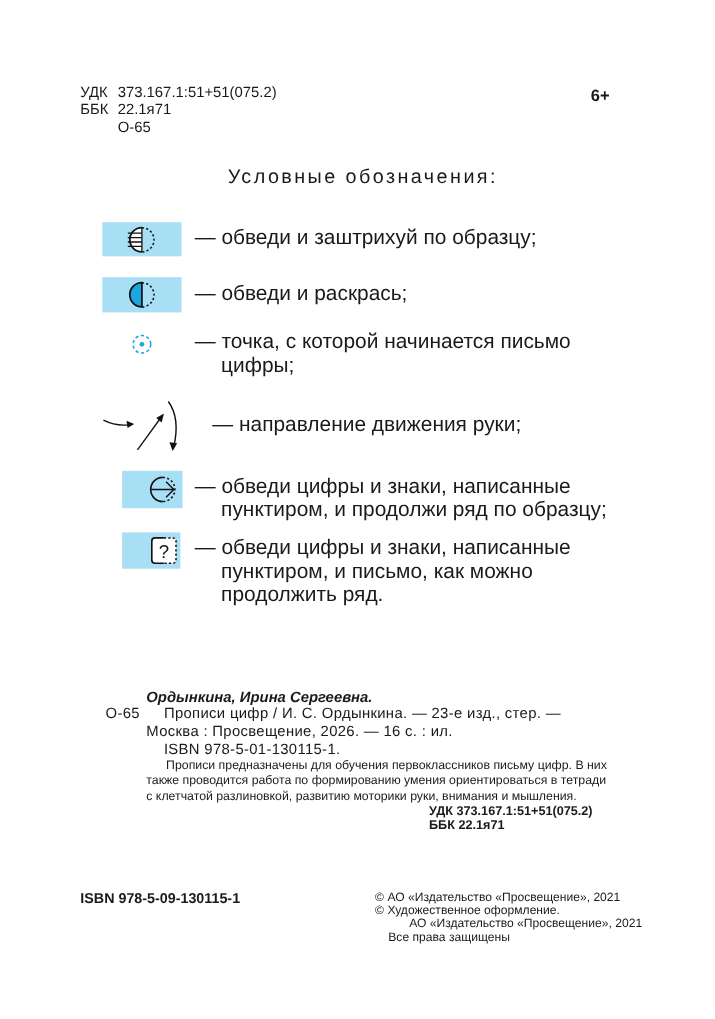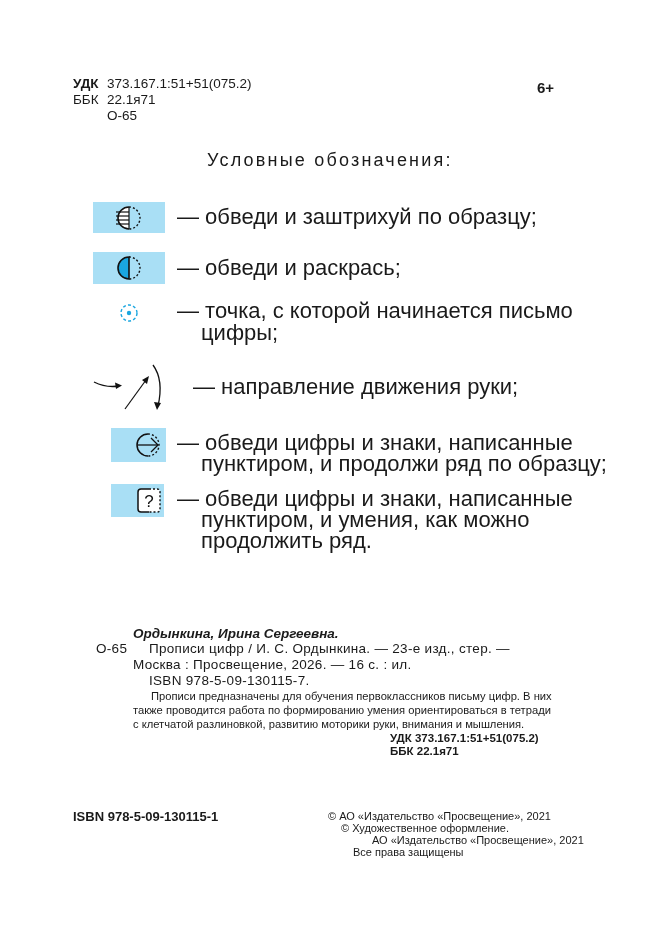--- a/index.html
+++ b/index.html
@@ -2,34 +2,34 @@
 <html><head>
 <meta charset="utf-8">
 <style>
   html, body { margin:0; padding:0; background:#ffffff; }
   body { width:650px; height:926px; position:relative; overflow:hidden;
          font-family:"Liberation Sans", sans-serif; color:#1a1a1a; }
   .abs { position:absolute; white-space:nowrap; }
   .hdr { font-size:13.5px; line-height:16px; }
   .age { font-size:15px; font-weight:bold; }
   .legend-title { font-size:18px; letter-spacing:2.2px;text-align:center; }
-  .leg-text { font-size:22px; line-height:21px; }
+  .leg-text { font-size:19px; line-height:21px; }
   .box { position:absolute; background:#a9dff5; }
   .icon svg { display:block; }
   .bib-bold { font-size:13.5px; font-weight:bold;font-style:italic; }
   .bib { font-size:13.5px; line-height:16.5px; letter-spacing:0.3px; }
   .small { font-size:11.2px; line-height:14.5px; }
   .small-bold { font-size:11.5px; line-height:14px; font-weight:bold; }
   .isbn-bold { font-size:13px; font-weight:bold; }
   .copy { font-size:11px; line-height:12.3px; }
 </style>
 </head>
 <body>
 
-<div class="abs hdr" style="left:73px;top:76px;font-weight:bold;">УДК</div>
+<div class="abs hdr" style="left:73px;top:76px;">УДК</div>
 <div class="abs hdr" style="left:107px;top:76px;">373.167.1:51+51(075.2)</div>
 <div class="abs hdr" style="left:73px;top:92px;">ББК</div>
 <div class="abs hdr" style="left:107px;top:92px;">22.1я71</div>
 <div class="abs hdr" style="left:107px;top:108px;">О-65</div>
 <div class="abs age" style="left:537px;top:79px;">6+</div>
 
 <div class="abs legend-title" style="left:207px;top:150px;">Условные обозначения:</div>
 
 <div class="box" style="left:93px;top:202px;width:72px;height:31px;">
   <span class="icon abs" style="left:23px;top:3px;">
@@ -101,32 +101,32 @@
 <div class="box" style="left:111px;top:484px;width:53px;height:33px;">
   <span class="icon abs" style="left:25px;top:3px;">
     <svg width="26" height="27" viewBox="0 0 26 27">
       <path d="M13 2 H5 Q2 2 2 5 V22 Q2 25 5 25 H13" fill="#fff" stroke="#111" stroke-width="1.5"></path>
       <path d="M13 2 H21 Q24 2 24 5 V22 Q24 25 21 25 H13" fill="#fff" stroke="#111" stroke-width="1.4" stroke-dasharray="2 2"></path>
       <text x="13" y="20" text-anchor="middle" font-family="Liberation Sans, sans-serif" font-size="17" fill="#111">?</text>
     </svg>
   </span>
 </div>
 <div class="abs leg-text" style="left:177px;top:488px;">— обведи цифры и знаки, написанные</div>
-<div class="abs leg-text" style="left:201px;top:509px;">пунктиром, и умения, как можно</div>
+<div class="abs leg-text" style="left:201px;top:509px;">пунктиром, и письмо, как можно</div>
 <div class="abs leg-text" style="left:201px;top:530px;">продолжить ряд.</div>
 
 <div class="abs bib-bold" style="left:133px;top:626px;">Ордынкина, Ирина Сергеевна.</div>
 <div class="abs bib" style="left:96px;top:641px;">О-65</div>
 <div class="abs bib" style="left:149px;top:641px;">Прописи цифр / И. С. Ордынкина. — 23-е изд., стер. —</div>
 <div class="abs bib" style="left:133px;top:657px;">Москва : Просвещение, 2026. — 16 с. : ил.</div>
-<div class="abs bib" style="left:149px;top:673px;">ISBN 978-5-09-130115-7.</div>
+<div class="abs bib" style="left:149px;top:673px;">ISBN 978-5-01-130115-1.</div>
 
 <div class="abs small" style="left:151px;top:689px;">Прописи предназначены для обучения первоклассников письму цифр. В них</div>
 <div class="abs small" style="left:133px;top:703px;">также проводится работа по формированию умения ориентироваться в тетради</div>
 <div class="abs small" style="left:133px;top:717px;">с клетчатой разлиновкой, развитию моторики руки, внимания и мышления.</div>
 <div class="abs small-bold" style="left:390px;top:731px;">УДК 373.167.1:51+51(075.2)</div>
 <div class="abs small-bold" style="left:390px;top:744px;">ББК 22.1я71</div>
 
 <div class="abs isbn-bold" style="left:73px;top:809px;">ISBN 978-5-09-130115-1</div>
-<div class="abs copy" style="left:328px;top:810px;">© АО «Издательство «Просвещение», 2021</div>
+<div class="abs copy" style="left:341px;top:810px;">© АО «Издательство «Просвещение», 2021</div>
 <div class="abs copy" style="left:341px;top:822px;">© Художественное оформление.</div>
 <div class="abs copy" style="left:372px;top:834px;">АО «Издательство «Просвещение», 2021</div>
 <div class="abs copy" style="left:353px;top:846px;">Все права защищены</div>
 
 </body></html>

